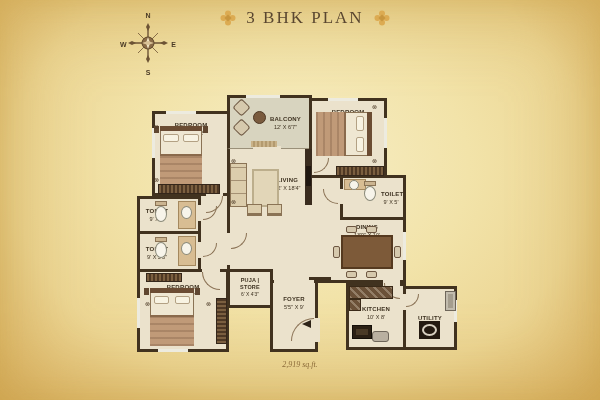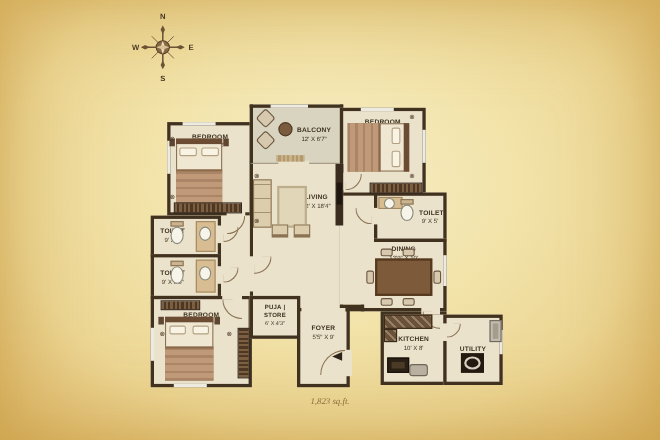--- a/index.html
+++ b/index.html
@@ -95,20 +95,37 @@
       <polygon points="20,0 22,4 20,8 18,4" fill="#6d5335"></polygon>
       <polygon points="20,40 22,36 20,32 18,36" fill="#6d5335"></polygon>
       <polygon points="0,20 4,18 8,20 4,22" fill="#6d5335"></polygon>
       <polygon points="40,20 36,18 32,20 36,22" fill="#6d5335"></polygon>
       <circle cx="20" cy="20" r="6" fill="#8a6b46" stroke="#5a4226" stroke-width="1"></circle>
       <polygon points="20,14 22,20 20,26 18,20" fill="#f0e4c4"></polygon>
       <polygon points="14,20 20,22 26,20 20,18" fill="#d9c296"></polygon>
     </svg>
   </div>
 
+  <div class="titlebar">
+    <svg class="orn" viewBox="0 0 16 16">
+      <circle cx="8" cy="3.5" r="3" fill="#dcab52"></circle>
+        <circle cx="8" cy="12.5" r="3" fill="#dcab52"></circle>
+      <circle cx="3.5" cy="8" r="3" fill="#dcab52"></circle>
+        <circle cx="12.5" cy="8" r="3" fill="#dcab52"></circle>
+      <rect x="5.5" y="5.5" width="5" height="5" transform="rotate(45 8 8)" fill="#c8963e"></rect>
+    </svg>
+    <span class="title">3 BHK PLAN</span>
+    <svg class="orn" viewBox="0 0 16 16">
+      <circle cx="8" cy="3.5" r="3" fill="#dcab52"></circle>
+        <circle cx="8" cy="12.5" r="3" fill="#dcab52"></circle>
+      <circle cx="3.5" cy="8" r="3" fill="#dcab52"></circle>
+        <circle cx="12.5" cy="8" r="3" fill="#dcab52"></circle>
+      <rect x="5.5" y="5.5" width="5" height="5" transform="rotate(45 8 8)" fill="#c8963e"></rect>
+    </svg>
+  </div>
 
   <div class="room" style="left:152px;top:111px;width:78px;height:85px">
     <div class="lbl" style="top:8px">
       <div class="nm">BEDROOM</div>
       <div class="dim">10'6" X 12'</div>
     </div>
   </div>
 
   <div class="room" style="left:227px;top:95px;width:85px;height:54px;background:#d8d4bf;border-bottom:1px solid #9a9079">
     <div class="lbl" style="left:34px;right:2px;top:18px">
@@ -308,16 +325,16 @@
   <span class="colmark" style="left:154px;top:124px">⊗</span>
   <span class="colmark" style="left:154px;top:177px">⊗</span>
   <span class="colmark" style="left:372px;top:104px">⊗</span>
   <span class="colmark" style="left:372px;top:158px">⊗</span>
   <span class="colmark" style="left:231px;top:158px">⊗</span>
   <span class="colmark" style="left:231px;top:199px">⊗</span>
   <span class="colmark" style="left:145px;top:301px">⊗</span>
   <span class="colmark" style="left:206px;top:301px">⊗</span>
 
   <div class="footer">
-    <div class="t2">1,823 sq.ft.</div>
+    <div class="t2">2,919 sq.ft.</div>
   </div>
 
 </div>
 
 </body></html>

